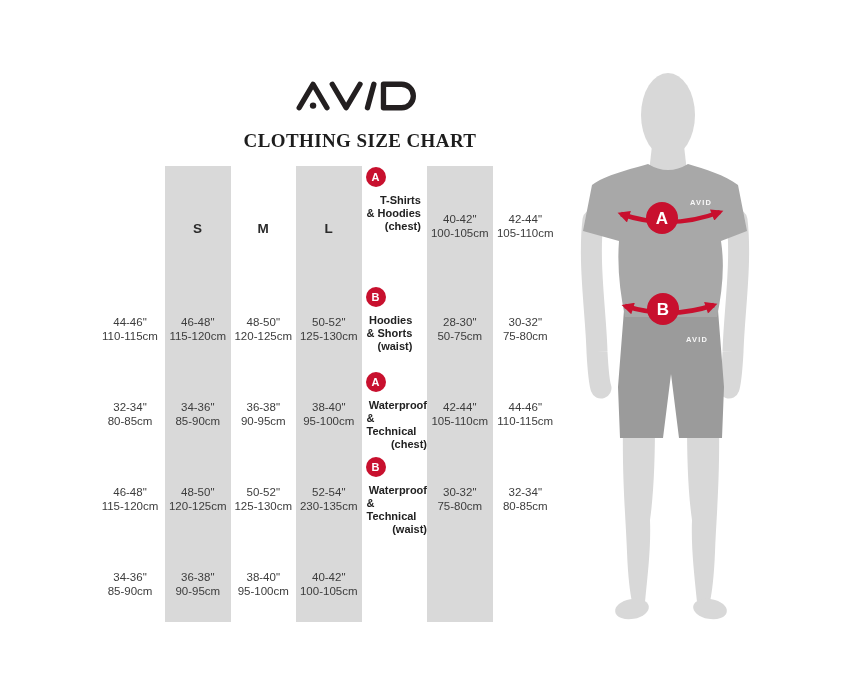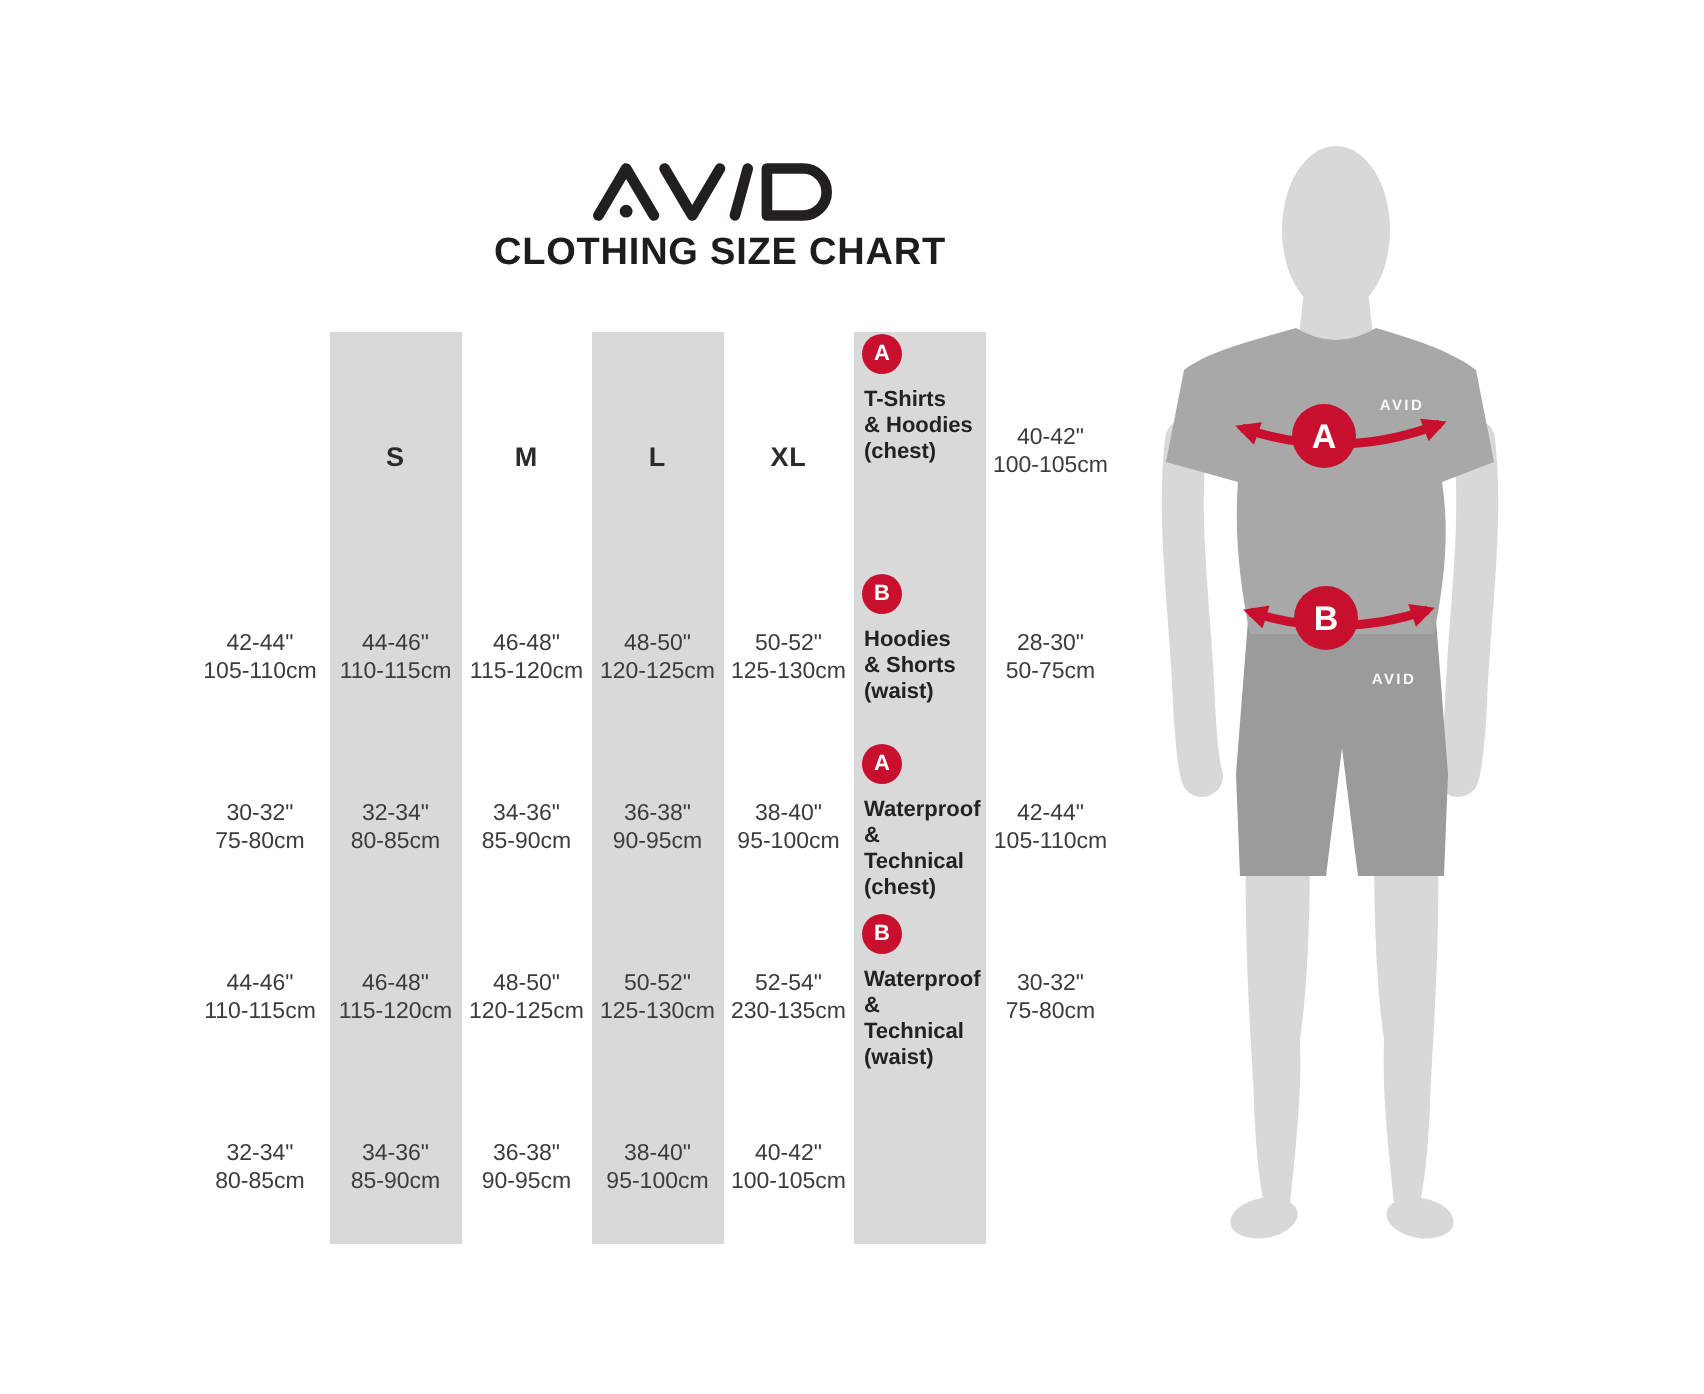--- a/index.html
+++ b/index.html
@@ -4,23 +4,23 @@
 <style>
   html,body { margin:0; padding:0; background:#fff; }
   .page {
     position:relative; width:852px; height:697px; background:#ffffff;
     font-family:"Liberation Sans", sans-serif; overflow:hidden;
   }
 
   
   .logo-svg { position:absolute; left:296px; top:80px; }
   .subtitle {
-    position:absolute; left:160px; top:116px; width:400px;
+    position:absolute; left:160px; top:130px; width:400px;
     text-align:center; font-size:19px; font-weight:700;
-    letter-spacing:0.4px; color:#1d1d1d;
+    letter-spacing:0.4px; color:#1d1d1d;font-family:Liberation Serif, serif;
   }
 
   
   .table-wrap { position:absolute; left:95px; top:166px; width:464px; height:460px; }
   .stripe { position:absolute; top:0; height:456px; width:66px; background:#d9d9d9; }
   .stripe.s1 { left:70px; }
   .stripe.s2 { left:201px; }
   .stripe.s3 { left:332px; }
   .grid {
     position:relative; display:grid;
@@ -37,21 +37,21 @@
     font-size:11.5px; line-height:14px; color:#3c3c3c; text-align:center;
   }
   .lcell { display:flex; flex-direction:column; align-items:flex-start; padding-top:1px; }
   .badge {
     width:20px; height:20px; border-radius:50%; background:#c8102e; color:#fff;
     display:flex; align-items:center; justify-content:center;
     font-size:11px; font-weight:700; margin-left:4px;
   }
   .row-label {
     margin-top:7px; margin-left:5px; font-size:11px; font-weight:700;
-    line-height:13px; color:#222; display:flex; flex-direction:column;
+    line-height:13px; color:#222; display:flex; flex-direction:column;align-items:flex-end;
   }
 
   
   .figure-svg { position:absolute; left:575px; top:52px; }
   .garment-logo { font-family:"Liberation Sans", sans-serif; font-size:7.5px; font-weight:700; letter-spacing:1.2px; fill:#ffffff; opacity:0.92; }
   .marker-letter { font-family:"Liberation Sans", sans-serif; font-size:17px; font-weight:700; fill:#ffffff; }
 </style>
 </head>
 <body>
 
@@ -73,21 +73,20 @@
     <div class="stripe s1"></div>
     <div class="stripe s2"></div>
     <div class="stripe s3"></div>
 
     <div class="grid">
 
       <div class="hcell"></div>
       <div class="hcell">S</div>
       <div class="hcell">M</div>
       <div class="hcell">L</div>
-      <div class="hcell">XL</div>
 
       <div class="lcell">
         <div class="badge">
             <span>A</span>
           </div>
         <div class="row-label">
           <span>T-Shirts</span>
           <span>&amp; Hoodies</span>
           <span>(chest)</span>
         </div>

